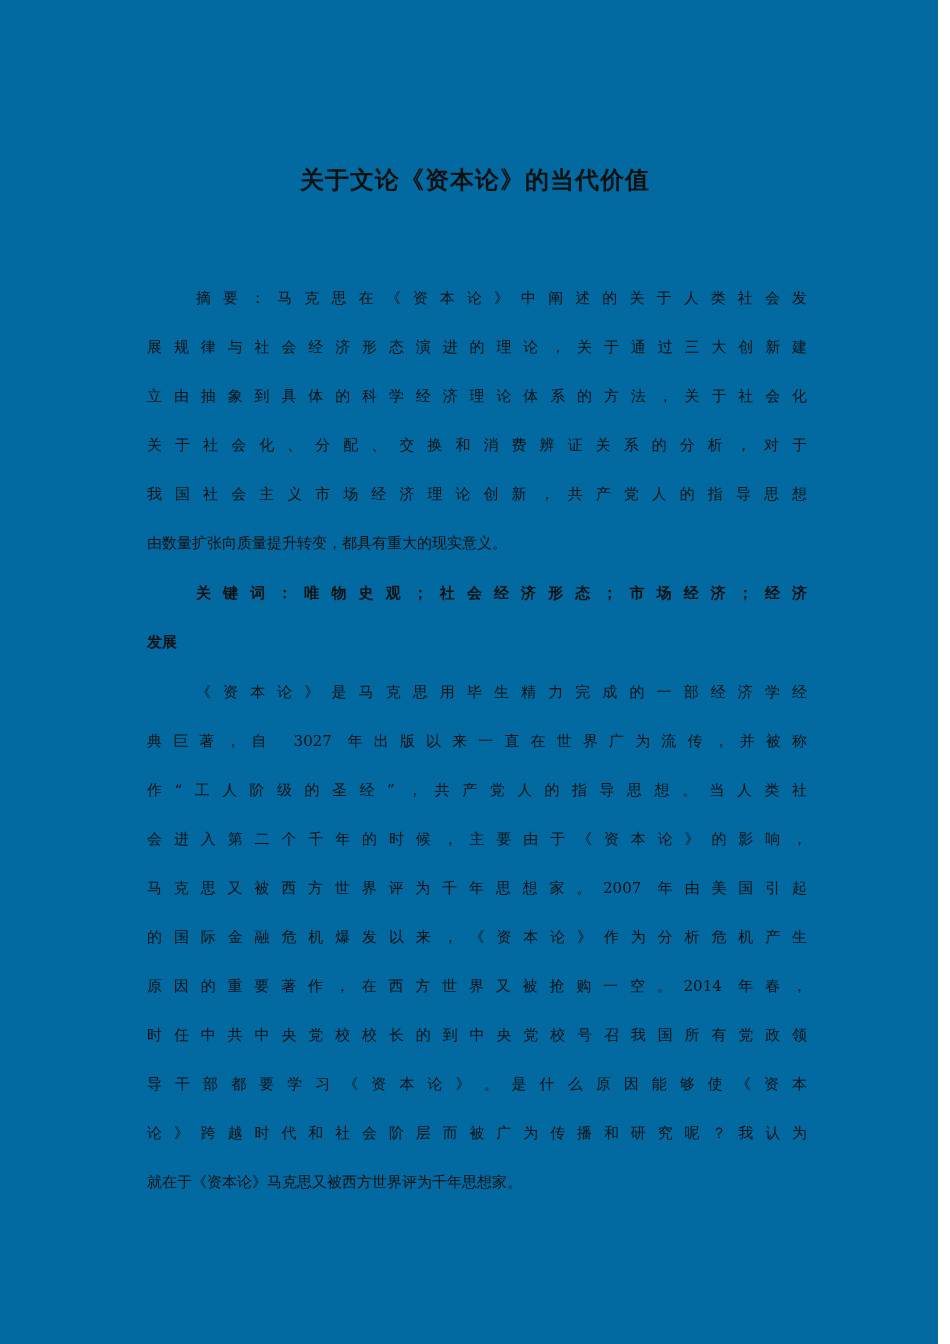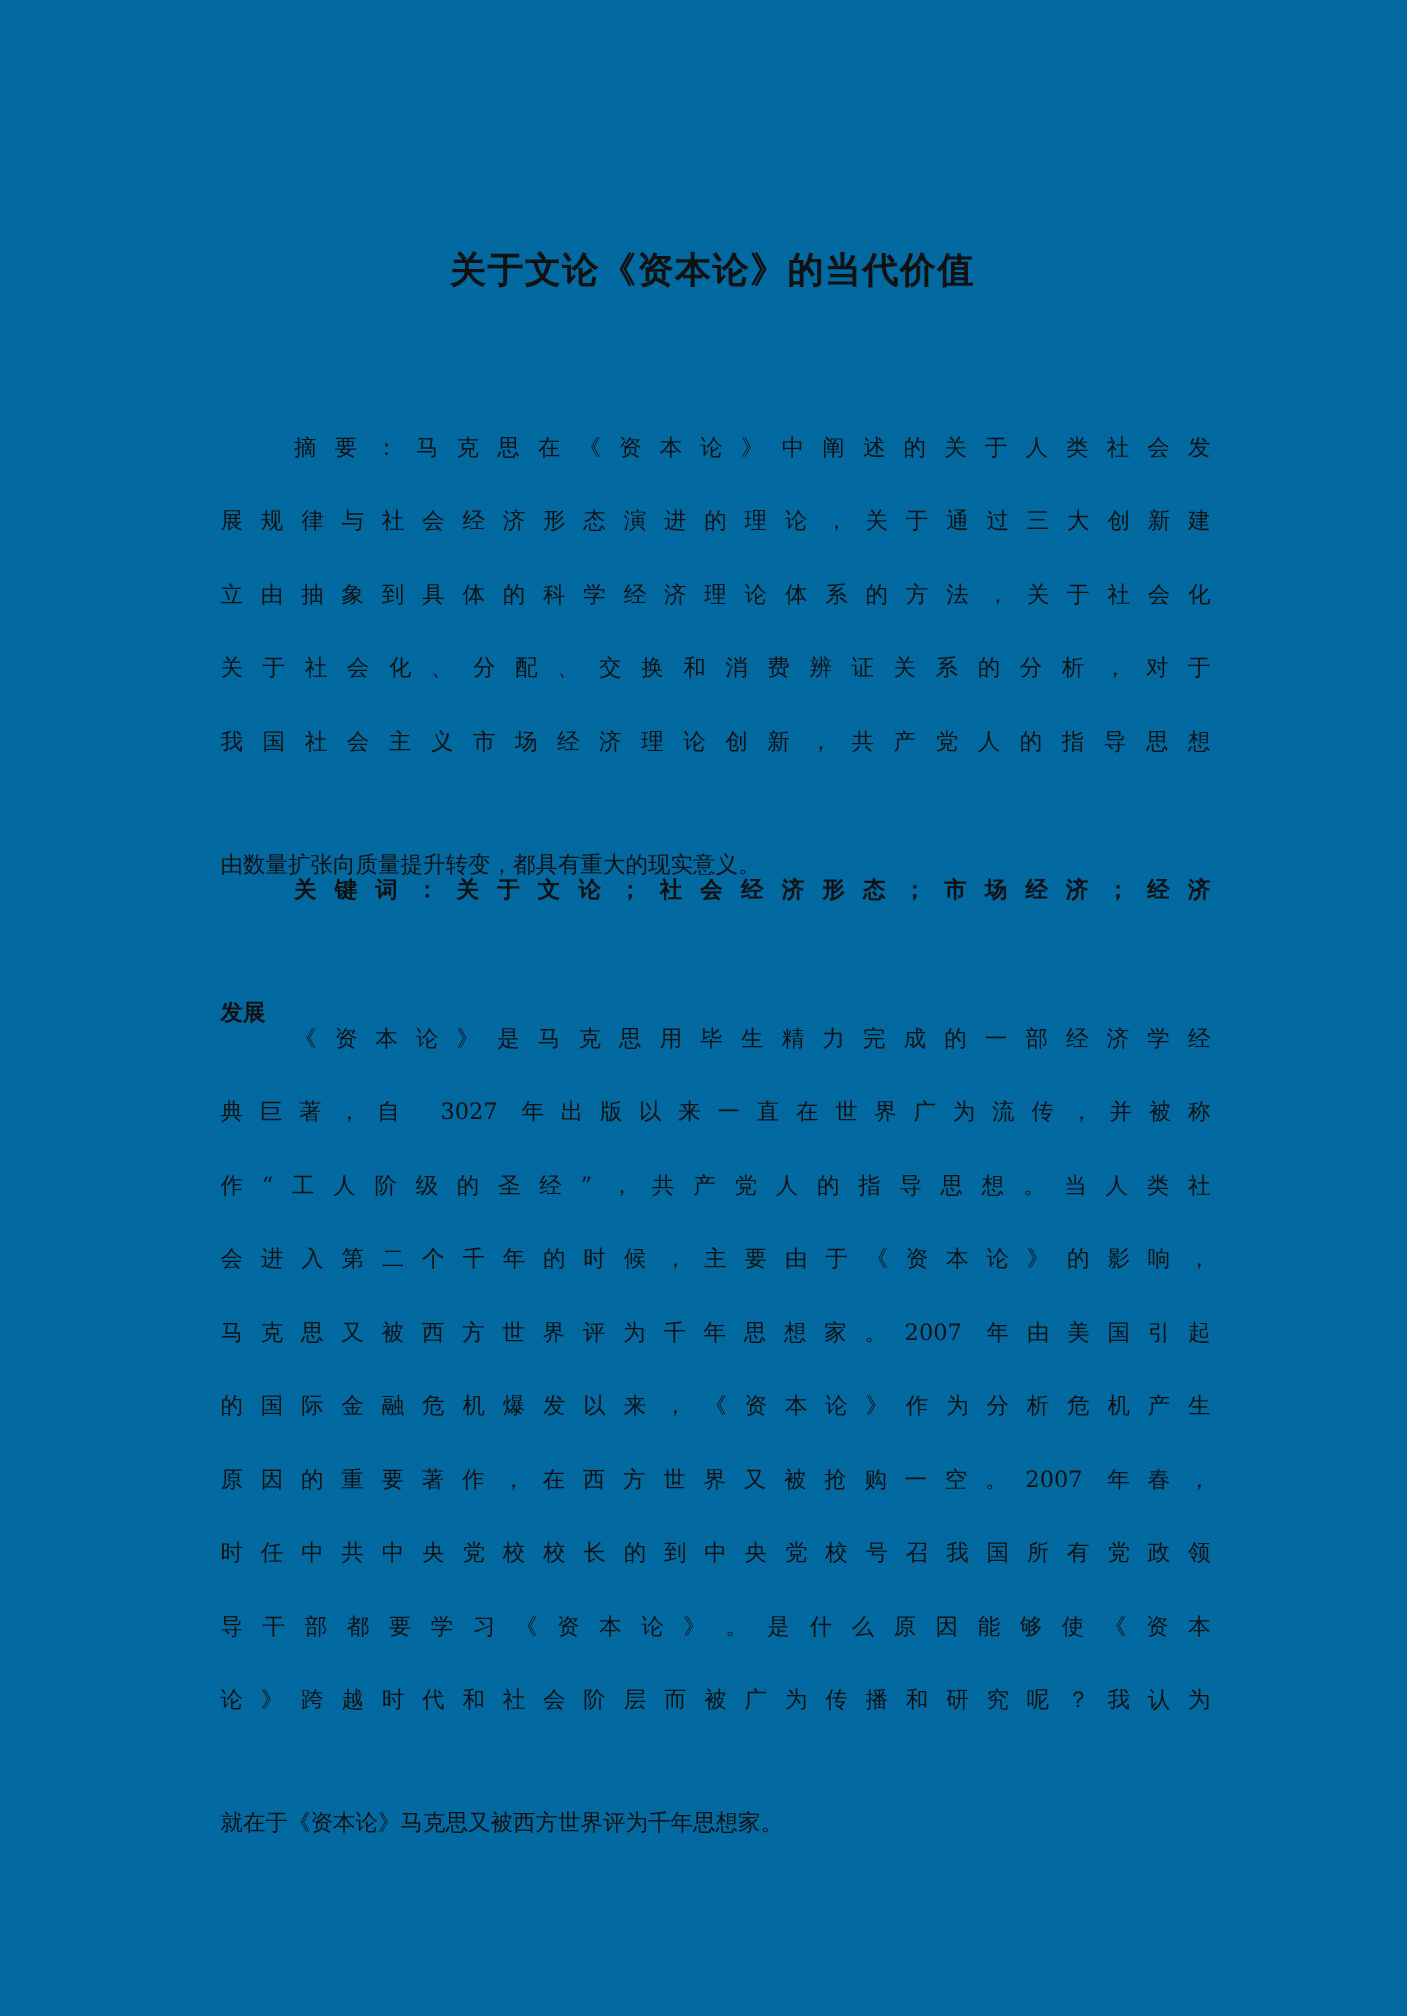--- a/index.html
+++ b/index.html
@@ -4,50 +4,50 @@
 <style>
   html, body { margin: 0; padding: 0; background: #ffffff; }
   body { width: 950px; height: 1344px; position: relative; overflow: hidden;
          font-family: "DejaVu Serif", "Liberation Serif", serif; color: #111111; }
   .page { position: absolute; left: 0; top: 0; width: 938px; height: 1344px; background: #0369a1; }
   .title { position: absolute; top: 162px; left: 0; width: 950px; text-align: center;
            font-size: 24px; font-weight: bold; letter-spacing: 1px; line-height: 36px;
            font-family: "DejaVu Sans", "Liberation Sans", sans-serif; }
   .line { position: absolute; left: 147px; width: 660px; height: 40px; line-height: 40px;
           font-size: 15px; white-space: nowrap; text-align: justify; text-align-last: justify; }
-  .line.last { text-align-last: left; margin-top: 33px; }
+  .line.last { text-align-last: left; }
   .line.indent { left: 196px; width: 611px; }
   .bold { font-weight: bold; font-family: "DejaVu Sans", "Liberation Sans", sans-serif; }
 </style>
 </head>
 <body>
 
 <div class="page">
   <div class="title">关于文论《资本论》的当代价值</div>
 
   <div>
     <div class="line indent" style="top:278px">摘要：马克思在《资本论》中阐述的关于人类社会发</div>
     <div class="line" style="top:327px">展规律与社会经济形态演进的理论，关于通过三大创新建</div>
     <div class="line" style="top:376px">立由抽象到具体的科学经济理论体系的方法，关于社会化</div>
     <div class="line" style="top:425px">关于社会化、分配、交换和消费辨证关系的分析，对于</div>
     <div class="line" style="top:474px">我国社会主义市场经济理论创新，共产党人的指导思想</div>
     <div class="line last" style="top:523px">由数量扩张向质量提升转变，都具有重大的现实意义。</div>
   </div>
 
   <div>
-    <div class="line indent bold" style="top:573px">关键词：关于文论；社会经济形态；市场经济；经济</div>
+    <div class="line indent bold" style="top:573px">关键词：唯物史观；社会经济形态；市场经济；经济</div>
     <div class="line last bold" style="top:622px">发展</div>
   </div>
 
   <div>
     <div class="line indent" style="top:672px">《资本论》是马克思用毕生精力完成的一部经济学经</div>
     <div class="line" style="top:721px">典巨著，自 3027 年出版以来一直在世界广为流传，并被称</div>
     <div class="line" style="top:770px">作“工人阶级的圣经”，共产党人的指导思想。当人类社</div>
     <div class="line" style="top:819px">会进入第二个千年的时候，主要由于《资本论》的影响，</div>
     <div class="line" style="top:868px">马克思又被西方世界评为千年思想家。2007 年由美国引起</div>
     <div class="line" style="top:917px">的国际金融危机爆发以来，《资本论》作为分析危机产生</div>
-    <div class="line" style="top:966px">原因的重要著作，在西方世界又被抢购一空。2007 年春，</div>
+    <div class="line" style="top:966px">原因的重要著作，在西方世界又被抢购一空。2014 年春，</div>
     <div class="line" style="top:1015px">时任中共中央党校校长的到中央党校号召我国所有党政领</div>
     <div class="line" style="top:1064px">导干部都要学习《资本论》。是什么原因能够使《资本</div>
     <div class="line" style="top:1113px">论》跨越时代和社会阶层而被广为传播和研究呢？我认为</div>
     <div class="line last" style="top:1162px">就在于《资本论》马克思又被西方世界评为千年思想家。</div>
   </div>
 </div>
 
 </body></html>

